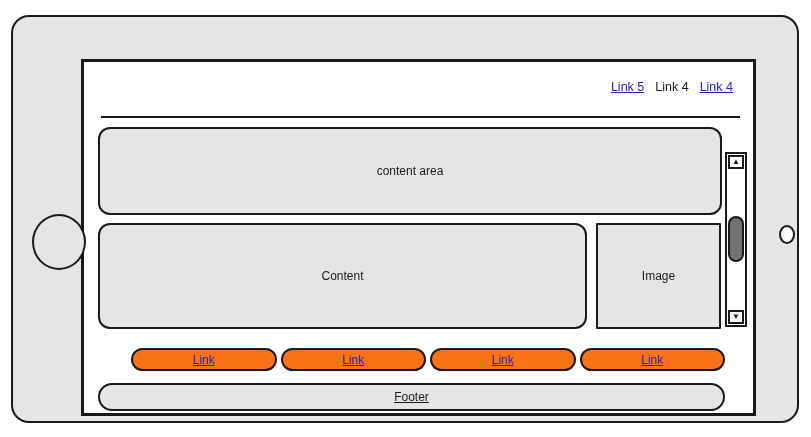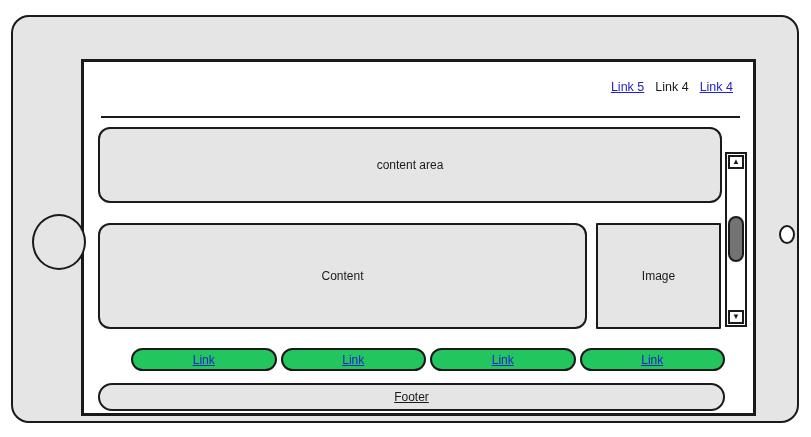--- a/index.html
+++ b/index.html
@@ -120,21 +120,21 @@
     width: 639px;
     height: 0;
     border-top: 2px solid #1a1a1a;
   }
 
   
   #content-area {
     left: 14px;
     top: 65px;
     width: 624px;
-    height: 76px;
+    height: 88px;
     border-radius: 12px;
   }
 
   
   #main-content {
     left: 14px;
     top: 161px;
     width: 489px;
     height: 106px;
     border-radius: 12px;
@@ -197,21 +197,21 @@
     top: 286px;
     width: 594px;
     display: flex;
     gap: 4px;
     z-index: 5;
   }
   .link-pill {
     flex: 1 1 0;
     height: 23px;
     box-sizing: border-box;
-    background: #22c55e;
+    background: #f97316;
     border: 2px solid #1a1a1a;
     border-radius: 12px;
     display: flex;
     align-items: center;
     justify-content: center;
   }
   .link-pill a {
     color: #2222cc;
     text-decoration: underline;
     font-size: 12px;

